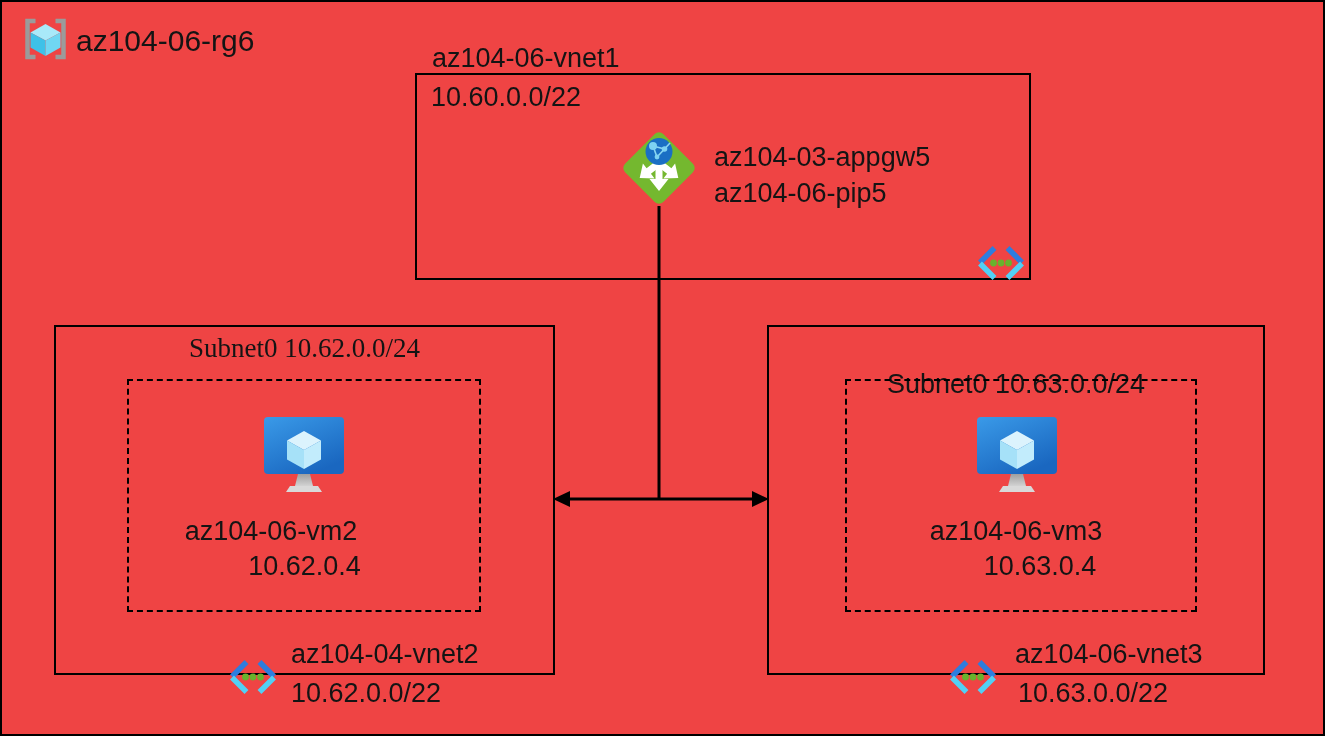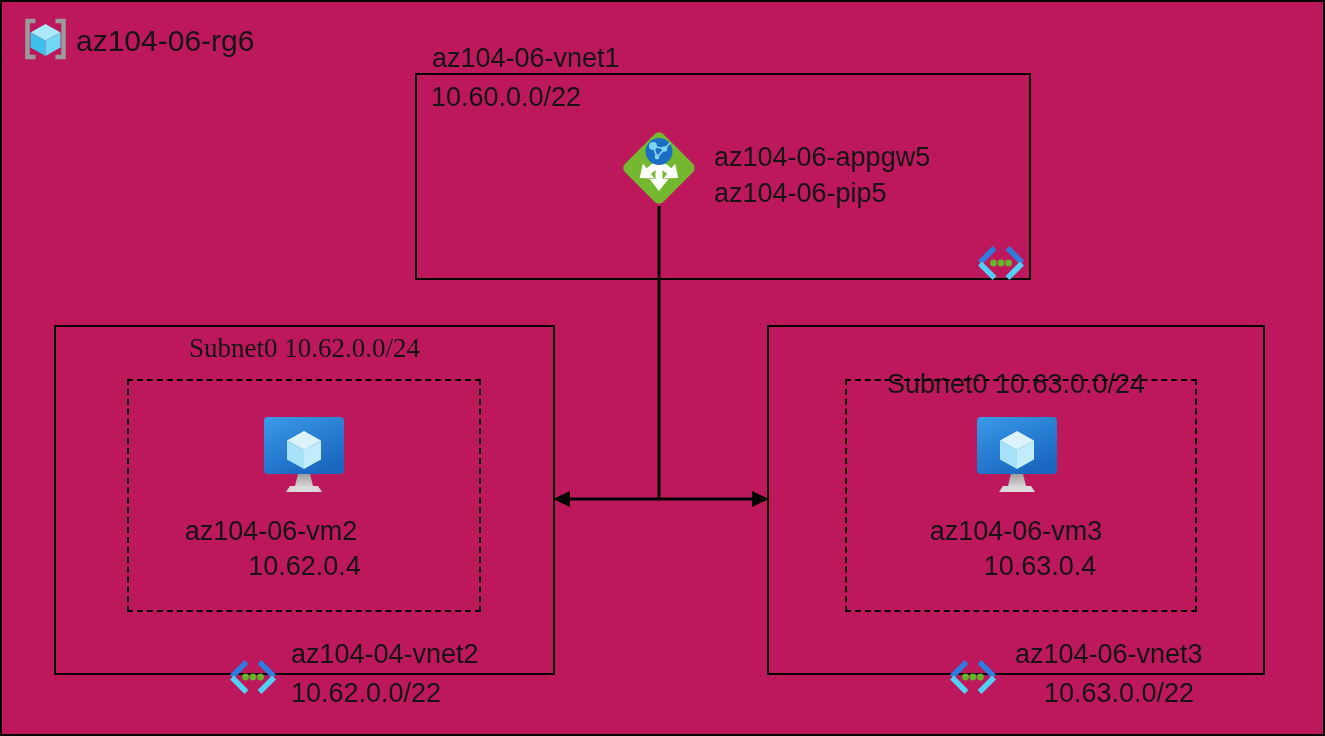--- a/index.html
+++ b/index.html
@@ -1,19 +1,19 @@
 <!DOCTYPE html>
 <html><head>
 <meta charset="utf-8">
 <style>
   html,body{margin:0;padding:0;background:#fff;}
   #canvas{
     position:relative;
     width:1325px;height:736px;
-    background:#be185d;
+    background:#ef4444;
     border:2px solid #000;
     box-sizing:border-box;
     font-family:"Liberation Sans","DejaVu Sans",sans-serif;
     color:#141414;
     overflow:hidden;
   }
   .abs{position:absolute;}
   .box{
     position:absolute;
     border:2px solid #000;
@@ -63,21 +63,21 @@
     <g stroke="#8ad6f2" stroke-width="1.6" fill="none">
       <line x1="33" y1="17" x2="44.5" y2="20"></line>
       <line x1="44.5" y1="20" x2="37" y2="28"></line>
       <line x1="33" y1="17" x2="37" y2="28"></line>
       <line x1="44.5" y1="20" x2="50" y2="14"></line>
     </g>
     <circle cx="33" cy="17" r="4" fill="#7ed2f2"></circle>
     <circle cx="44.5" cy="20" r="2.8" fill="#7ed2f2"></circle>
     <circle cx="37" cy="28" r="2.4" fill="#7ed2f2"></circle>
   </svg>
-  <div class="lbl" style="left:712px;top:140px;">az104-06-appgw5</div>
+  <div class="lbl" style="left:712px;top:140px;">az104-03-appgw5</div>
   <div class="lbl" style="left:712px;top:176px;">az104-06-pip5</div>
 
   <svg class="abs" style="left:973px;top:243px;" width="52" height="36" viewBox="0 0 52 36">
     <line x1="19.5" y1="3" x2="5" y2="17.5" stroke="#2e7dde" stroke-width="5.5"></line>
     <line x1="5" y1="18.5" x2="19.5" y2="33" stroke="#52d0f5" stroke-width="5.5"></line>
     <line x1="32.5" y1="3" x2="47" y2="17.5" stroke="#2e7dde" stroke-width="5.5"></line>
     <line x1="47" y1="18.5" x2="32.5" y2="33" stroke="#52d0f5" stroke-width="5.5"></line>
     <circle cx="18.5" cy="18" r="3.4" fill="#68b32c"></circle>
     <circle cx="26" cy="18" r="3.4" fill="#68b32c"></circle>
     <circle cx="33.5" cy="18" r="3.4" fill="#68b32c"></circle>
@@ -155,15 +155,15 @@
   <svg class="abs" style="left:945px;top:657px;" width="52" height="36" viewBox="0 0 52 36">
     <line x1="19.5" y1="3" x2="5" y2="17.5" stroke="#2e7dde" stroke-width="5.5"></line>
     <line x1="5" y1="18.5" x2="19.5" y2="33" stroke="#52d0f5" stroke-width="5.5"></line>
     <line x1="32.5" y1="3" x2="47" y2="17.5" stroke="#2e7dde" stroke-width="5.5"></line>
     <line x1="47" y1="18.5" x2="32.5" y2="33" stroke="#52d0f5" stroke-width="5.5"></line>
     <circle cx="18.5" cy="18" r="3.4" fill="#68b32c"></circle>
     <circle cx="26" cy="18" r="3.4" fill="#68b32c"></circle>
     <circle cx="33.5" cy="18" r="3.4" fill="#68b32c"></circle>
   </svg>
   <div class="lbl" style="left:1013px;top:637px;">az104-06-vnet3</div>
-  <div class="lbl" style="left:1016px;top:676px;margin-left:26px;">10.63.0.0/22</div>
+  <div class="lbl" style="left:1016px;top:676px;">10.63.0.0/22</div>
 
 </div>
 
 </body></html>

